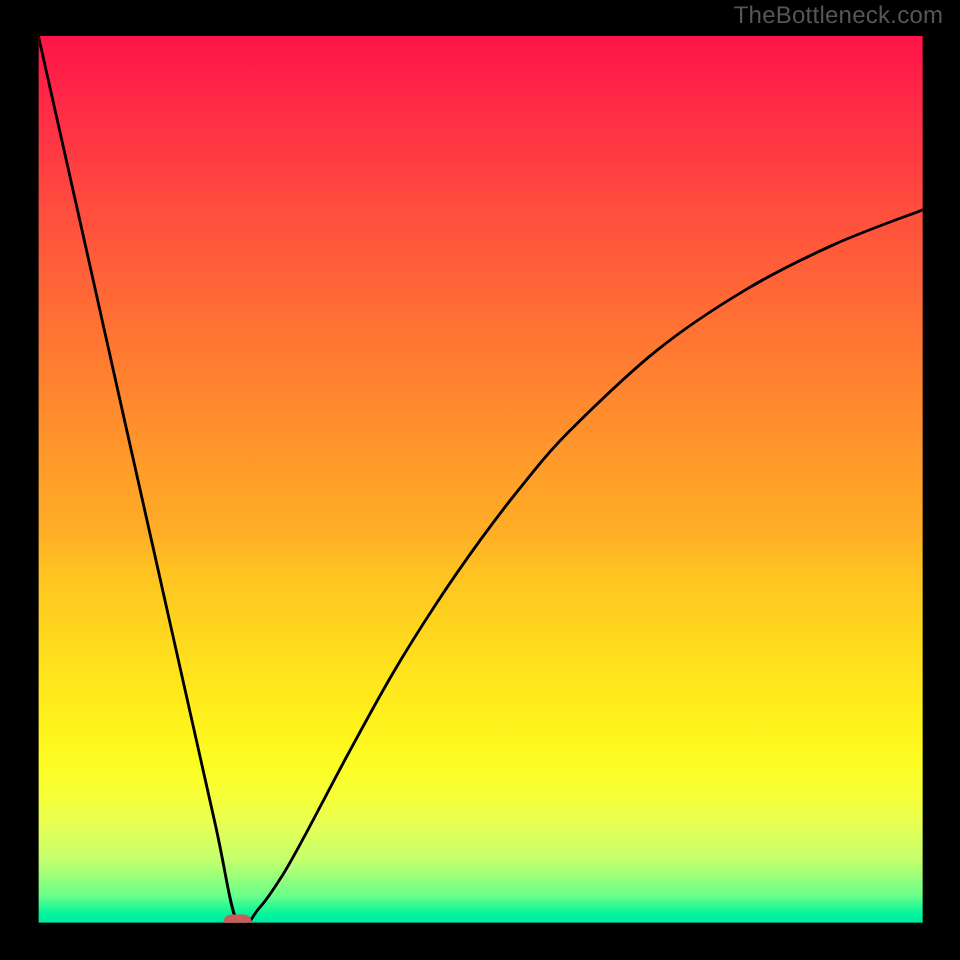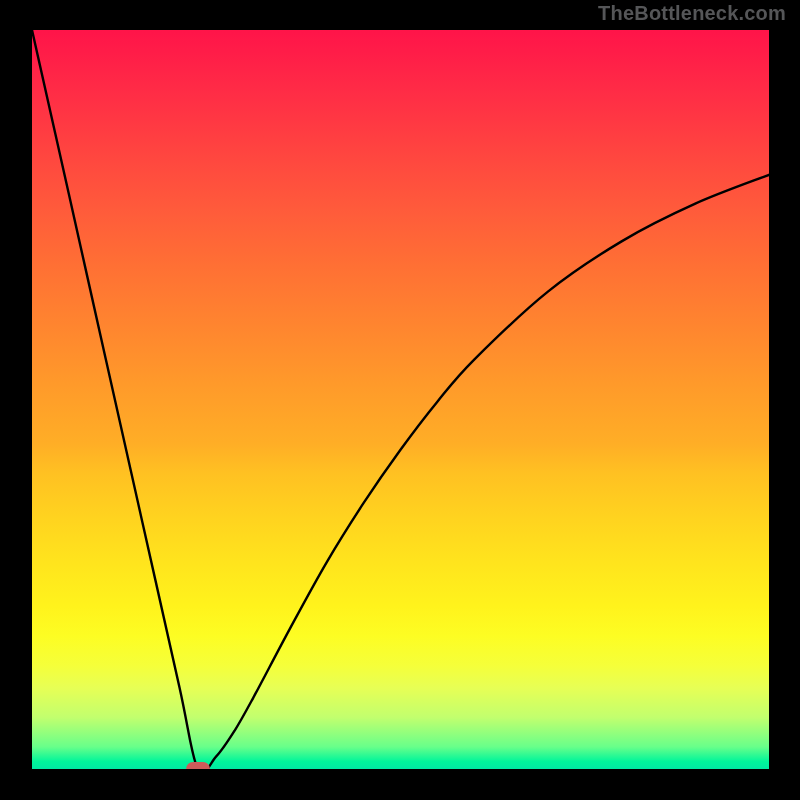--- a/index.html
+++ b/index.html
@@ -15,21 +15,21 @@
     position: relative;
     width: 800px;
     height: 800px;
     background: #000;
   }
   .watermark {
     position: absolute;
     top: 2px;
     right: 14px;
     font-size: 20px;
-    font-weight: 700;
+    font-weight: 400;
     letter-spacing: 0.2px;
     color: #555658;
     z-index: 10;
     user-select: none;
   }
   .plot-frame {
     position: absolute;
     left: 32px;
     top: 30px;
     width: 737px;

